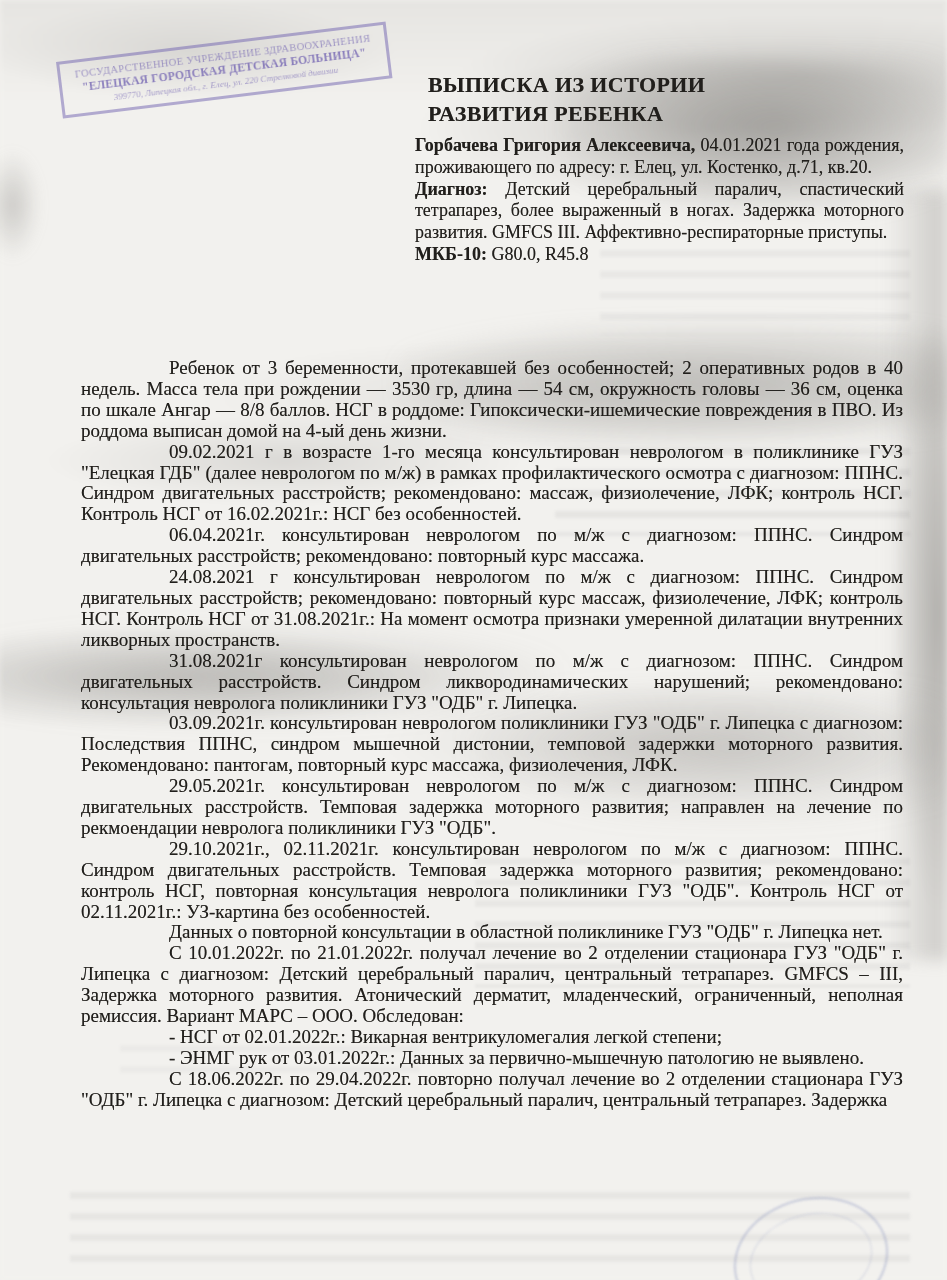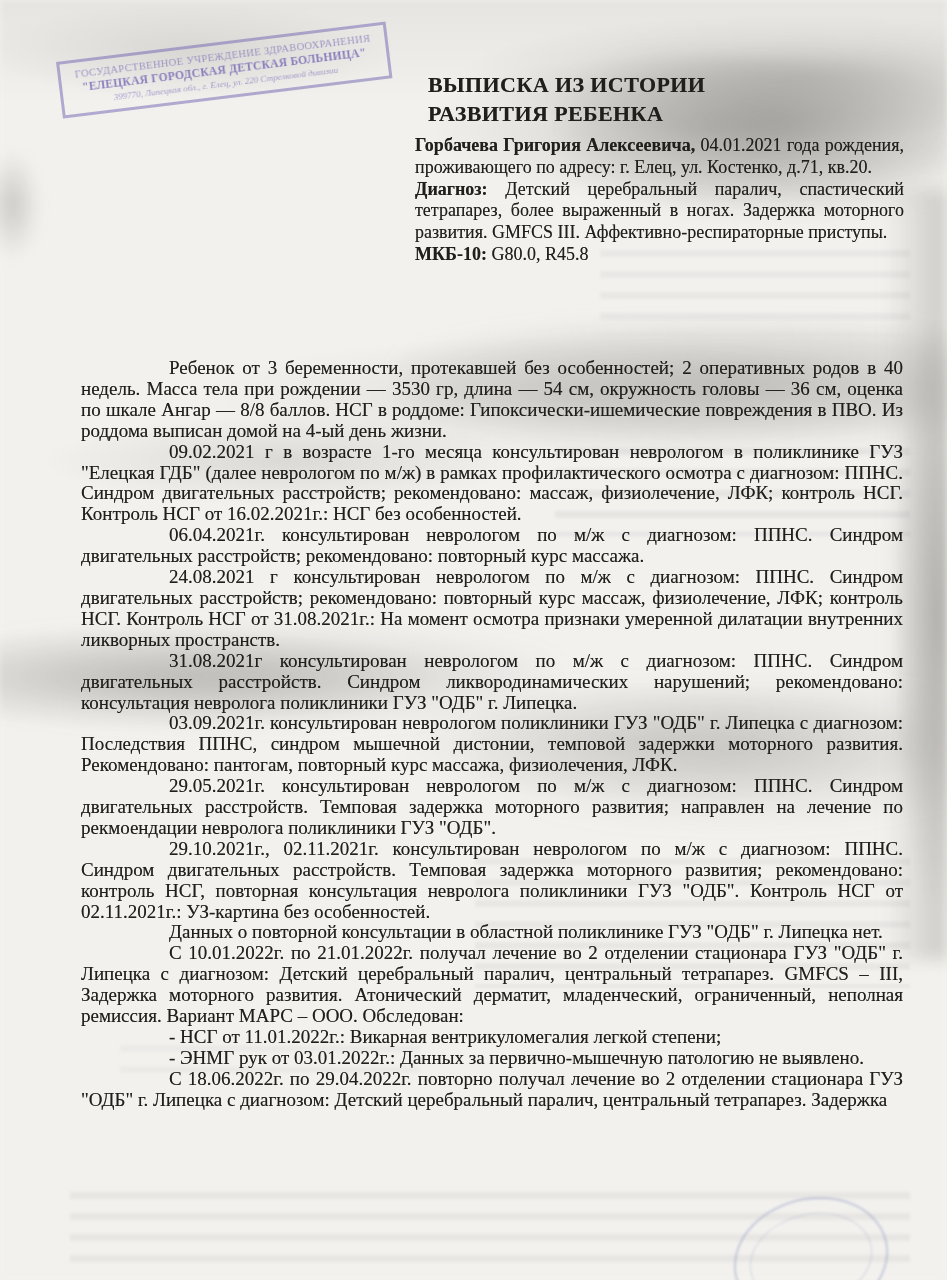--- a/index.html
+++ b/index.html
@@ -144,16 +144,16 @@
   <p>Ребенок от 3 беременности, протекавшей без особенностей; 2 оперативных родов в 40 недель. Масса тела при рождении — 3530 гр, длина — 54 см, окружность головы — 36 см, оценка по шкале Ангар — 8/8 баллов. НСГ в роддоме: Гипоксически-ишемические повреждения в ПВО. Из роддома выписан домой на 4-ый день жизни.</p>
   <p>09.02.2021 г в возрасте 1-го месяца консультирован неврологом в поликлинике ГУЗ "Елецкая ГДБ" (далее неврологом по м/ж) в рамках профилактического осмотра с диагнозом: ППНС. Синдром двигательных расстройств; рекомендовано: массаж, физиолечение, ЛФК; контроль НСГ. Контроль НСГ от 16.02.2021г.: НСГ без особенностей.</p>
   <p>06.04.2021г. консультирован неврологом по м/ж с диагнозом: ППНС. Синдром двигательных расстройств; рекомендовано: повторный курс массажа.</p>
   <p>24.08.2021 г консультирован неврологом по м/ж с диагнозом: ППНС. Синдром двигательных расстройств; рекомендовано: повторный курс массаж, физиолечение, ЛФК; контроль НСГ. Контроль НСГ от 31.08.2021г.: На момент осмотра признаки умеренной дилатации внутренних ликворных пространств.</p>
   <p>31.08.2021г консультирован неврологом по м/ж с диагнозом: ППНС. Синдром двигательных расстройств. Синдром ликвородинамических нарушений; рекомендовано: консультация невролога поликлиники ГУЗ "ОДБ" г. Липецка.</p>
   <p>03.09.2021г. консультирован неврологом поликлиники ГУЗ "ОДБ" г. Липецка с диагнозом: Последствия ППНС, синдром мышечной дистонии, темповой задержки моторного развития. Рекомендовано: пантогам, повторный курс массажа, физиолечения, ЛФК.</p>
   <p>29.05.2021г. консультирован неврологом по м/ж с диагнозом: ППНС. Синдром двигательных расстройств. Темповая задержка моторного развития; направлен на лечение по рекмоендации невролога поликлиники ГУЗ "ОДБ".</p>
   <p>29.10.2021г., 02.11.2021г. консультирован неврологом по м/ж с диагнозом: ППНС. Синдром двигательных расстройств. Темповая задержка моторного развития; рекомендовано: контроль НСГ, повторная консультация невролога поликлиники ГУЗ "ОДБ". Контроль НСГ от 02.11.2021г.: УЗ-картина без особенностей.</p>
   <p>Данных о повторной консультации в областной поликлинике ГУЗ "ОДБ" г. Липецка нет.</p>
   <p>С 10.01.2022г. по 21.01.2022г. получал лечение во 2 отделении стационара ГУЗ "ОДБ" г. Липецка с диагнозом: Детский церебральный паралич, центральный тетрапарез. GMFCS – III, Задержка моторного развития. Атонический дерматит, младенческий, ограниченный, неполная ремиссия. Вариант МАРС – ООО. Обследован:</p>
-  <p>- НСГ от 11.01.2022г.: Викарная вентрикуломегалия легкой степени;</p>
+  <p>- НСГ от 02.01.2022г.: Викарная вентрикуломегалия легкой степени;</p>
   <p>- ЭНМГ рук от 03.01.2022г.: Данных за первично-мышечную патологию не выявлено.</p>
   <p>С 18.06.2022г. по 29.04.2022г. повторно получал лечение во 2 отделении стационара ГУЗ "ОДБ" г. Липецка с диагнозом: Детский церебральный паралич, центральный тетрапарез. Задержка</p>
 </div>
 
 </body></html>

